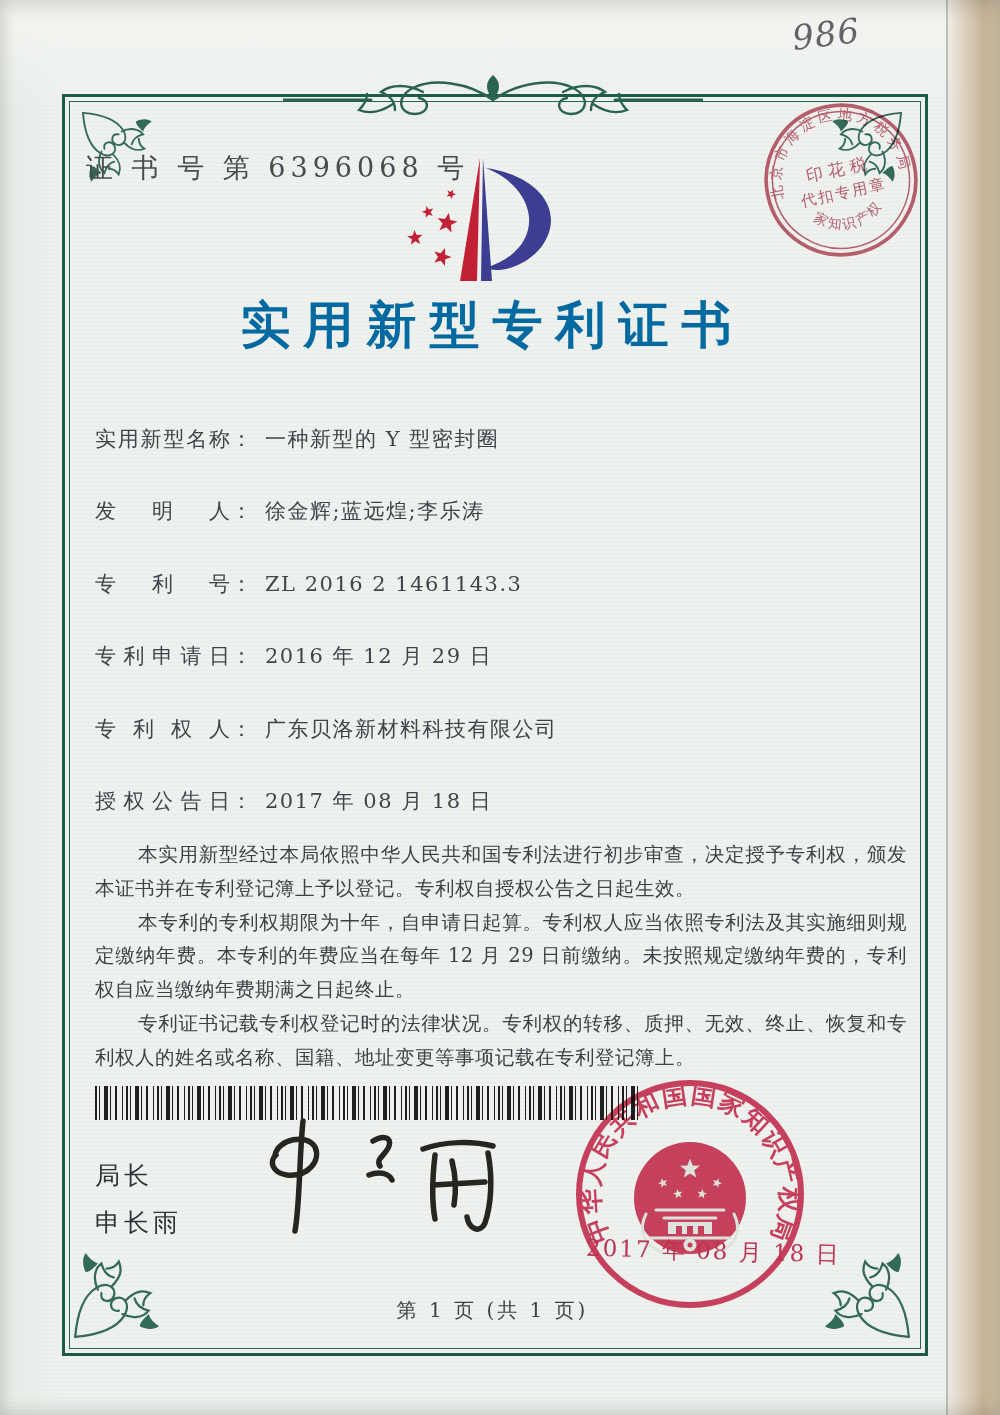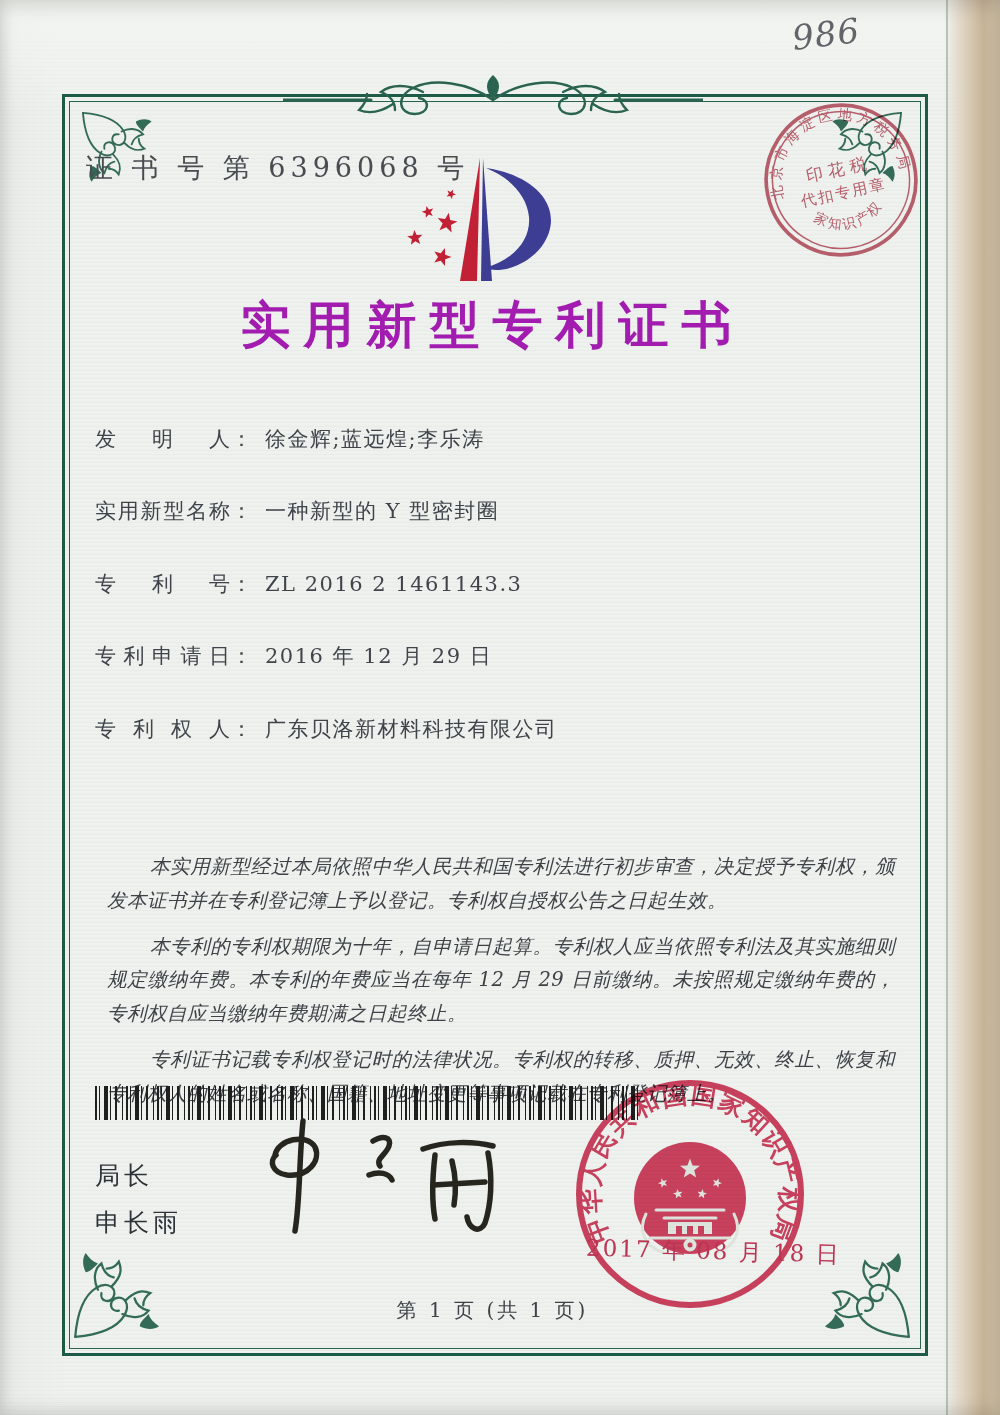--- a/index.html
+++ b/index.html
@@ -40,31 +40,31 @@
     transform:rotate(-7deg);font-style:italic;letter-spacing:1px;}
 
   .cert-no{position:absolute;left:86px;top:150px;font-size:27px;letter-spacing:5px;color:#474c50;}
 
   .logo{position:absolute;left:388px;top:148px;width:225px;height:142px;}
 
   .tax-stamp{position:absolute;left:762px;top:101px;width:158px;height:158px;
     transform:rotate(-12deg);opacity:.88;mix-blend-mode:multiply;}
 
   .title{position:absolute;left:62px;top:292px;width:861px;text-align:center;
-    font-size:50px;font-weight:bold;letter-spacing:13px;color:#a21caf;}
+    font-size:50px;font-weight:bold;letter-spacing:13px;color:#0369a1;}
 
   .fields{position:absolute;left:95px;top:424px;width:780px;}
   .field-row{height:72.4px;font-size:21px;letter-spacing:1px;color:#3f444a;line-height:31px;}
   .f-label{display:inline-block;width:136px;text-align:justify;text-align-last:justify;vertical-align:top;}
   .f-colon{vertical-align:top;}
   .f-value{margin-left:12px;letter-spacing:1.5px;vertical-align:top;}
 
   .paragraphs{position:absolute;left:95px;top:838px;width:812px;font-size:19.5px;
     line-height:33.8px;letter-spacing:.5px;text-align:justify;color:#3d4247;}
-  .paragraphs p{margin:12px;text-indent:2.2em;font-style:italic;}
+  .paragraphs p{margin:0;text-indent:2.2em;}
 
   .barcode{position:absolute;left:95px;top:1086px;width:545px;height:34px;
     background:repeating-linear-gradient(90deg,
       #1f1f1f 0,#1f1f1f 2px,transparent 2px,transparent 4px,
       #1f1f1f 4px,#1f1f1f 5px,transparent 5px,transparent 9px,
       #1f1f1f 9px,#1f1f1f 13px,transparent 13px,transparent 15px,
       #1f1f1f 15px,#1f1f1f 16px,transparent 16px,transparent 20px,
       #1f1f1f 20px,#1f1f1f 22px,transparent 22px,transparent 27px,
       #1f1f1f 27px,#1f1f1f 28px,transparent 28px,transparent 31px);}
 
@@ -172,33 +172,36 @@
   <text x="75" y="92" text-anchor="middle" fill="#bb4e60" font-size="14.5" letter-spacing="2">代扣专用章</text>
   <text fill="#bb4e60" font-size="13" letter-spacing="2">
     <textPath href="#taxBottomArc" startOffset="50%" text-anchor="middle">国家知识产权局</textPath>
   </text>
 </svg>
 
 <div class="title">实用新型专利证书</div>
 
 <div class="fields">
   <div class="field-row">
+    <span class="f-label">实用新型名称</span><span class="f-colon">：</span><span class="f-value">一种新型的 Y 型密封圈</span>
+  </div>
+  <div class="field-row">
     <span class="f-label">发明人</span><span class="f-colon">：</span><span class="f-value">徐金辉;蓝远煌;李乐涛</span>
   </div>
   <div class="field-row">
-    <span class="f-label">实用新型名称</span><span class="f-colon">：</span><span class="f-value">一种新型的 Y 型密封圈</span>
-  </div>
-  <div class="field-row">
     <span class="f-label">专利号</span><span class="f-colon">：</span><span class="f-value">ZL 2016 2 1461143.3</span>
   </div>
   <div class="field-row">
     <span class="f-label">专利申请日</span><span class="f-colon">：</span><span class="f-value">2016 年 12 月 29 日</span>
   </div>
   <div class="field-row">
     <span class="f-label">专利权人</span><span class="f-colon">：</span><span class="f-value">广东贝洛新材料科技有限公司</span>
+  </div>
+  <div class="field-row">
+    <span class="f-label">授权公告日</span><span class="f-colon">：</span><span class="f-value">2017 年 08 月 18 日</span>
   </div>
 </div>
 
 <div class="paragraphs">
   <p>本实用新型经过本局依照中华人民共和国专利法进行初步审查，决定授予专利权，颁发本证书并在专利登记簿上予以登记。专利权自授权公告之日起生效。</p>
   <p>本专利的专利权期限为十年，自申请日起算。专利权人应当依照专利法及其实施细则规定缴纳年费。本专利的年费应当在每年 12 月 29 日前缴纳。未按照规定缴纳年费的，专利权自应当缴纳年费期满之日起终止。</p>
   <p>专利证书记载专利权登记时的法律状况。专利权的转移、质押、无效、终止、恢复和专利权人的姓名或名称、国籍、地址变更等事项记载在专利登记簿上。</p>
 </div>
 
 <div class="barcode"></div>

